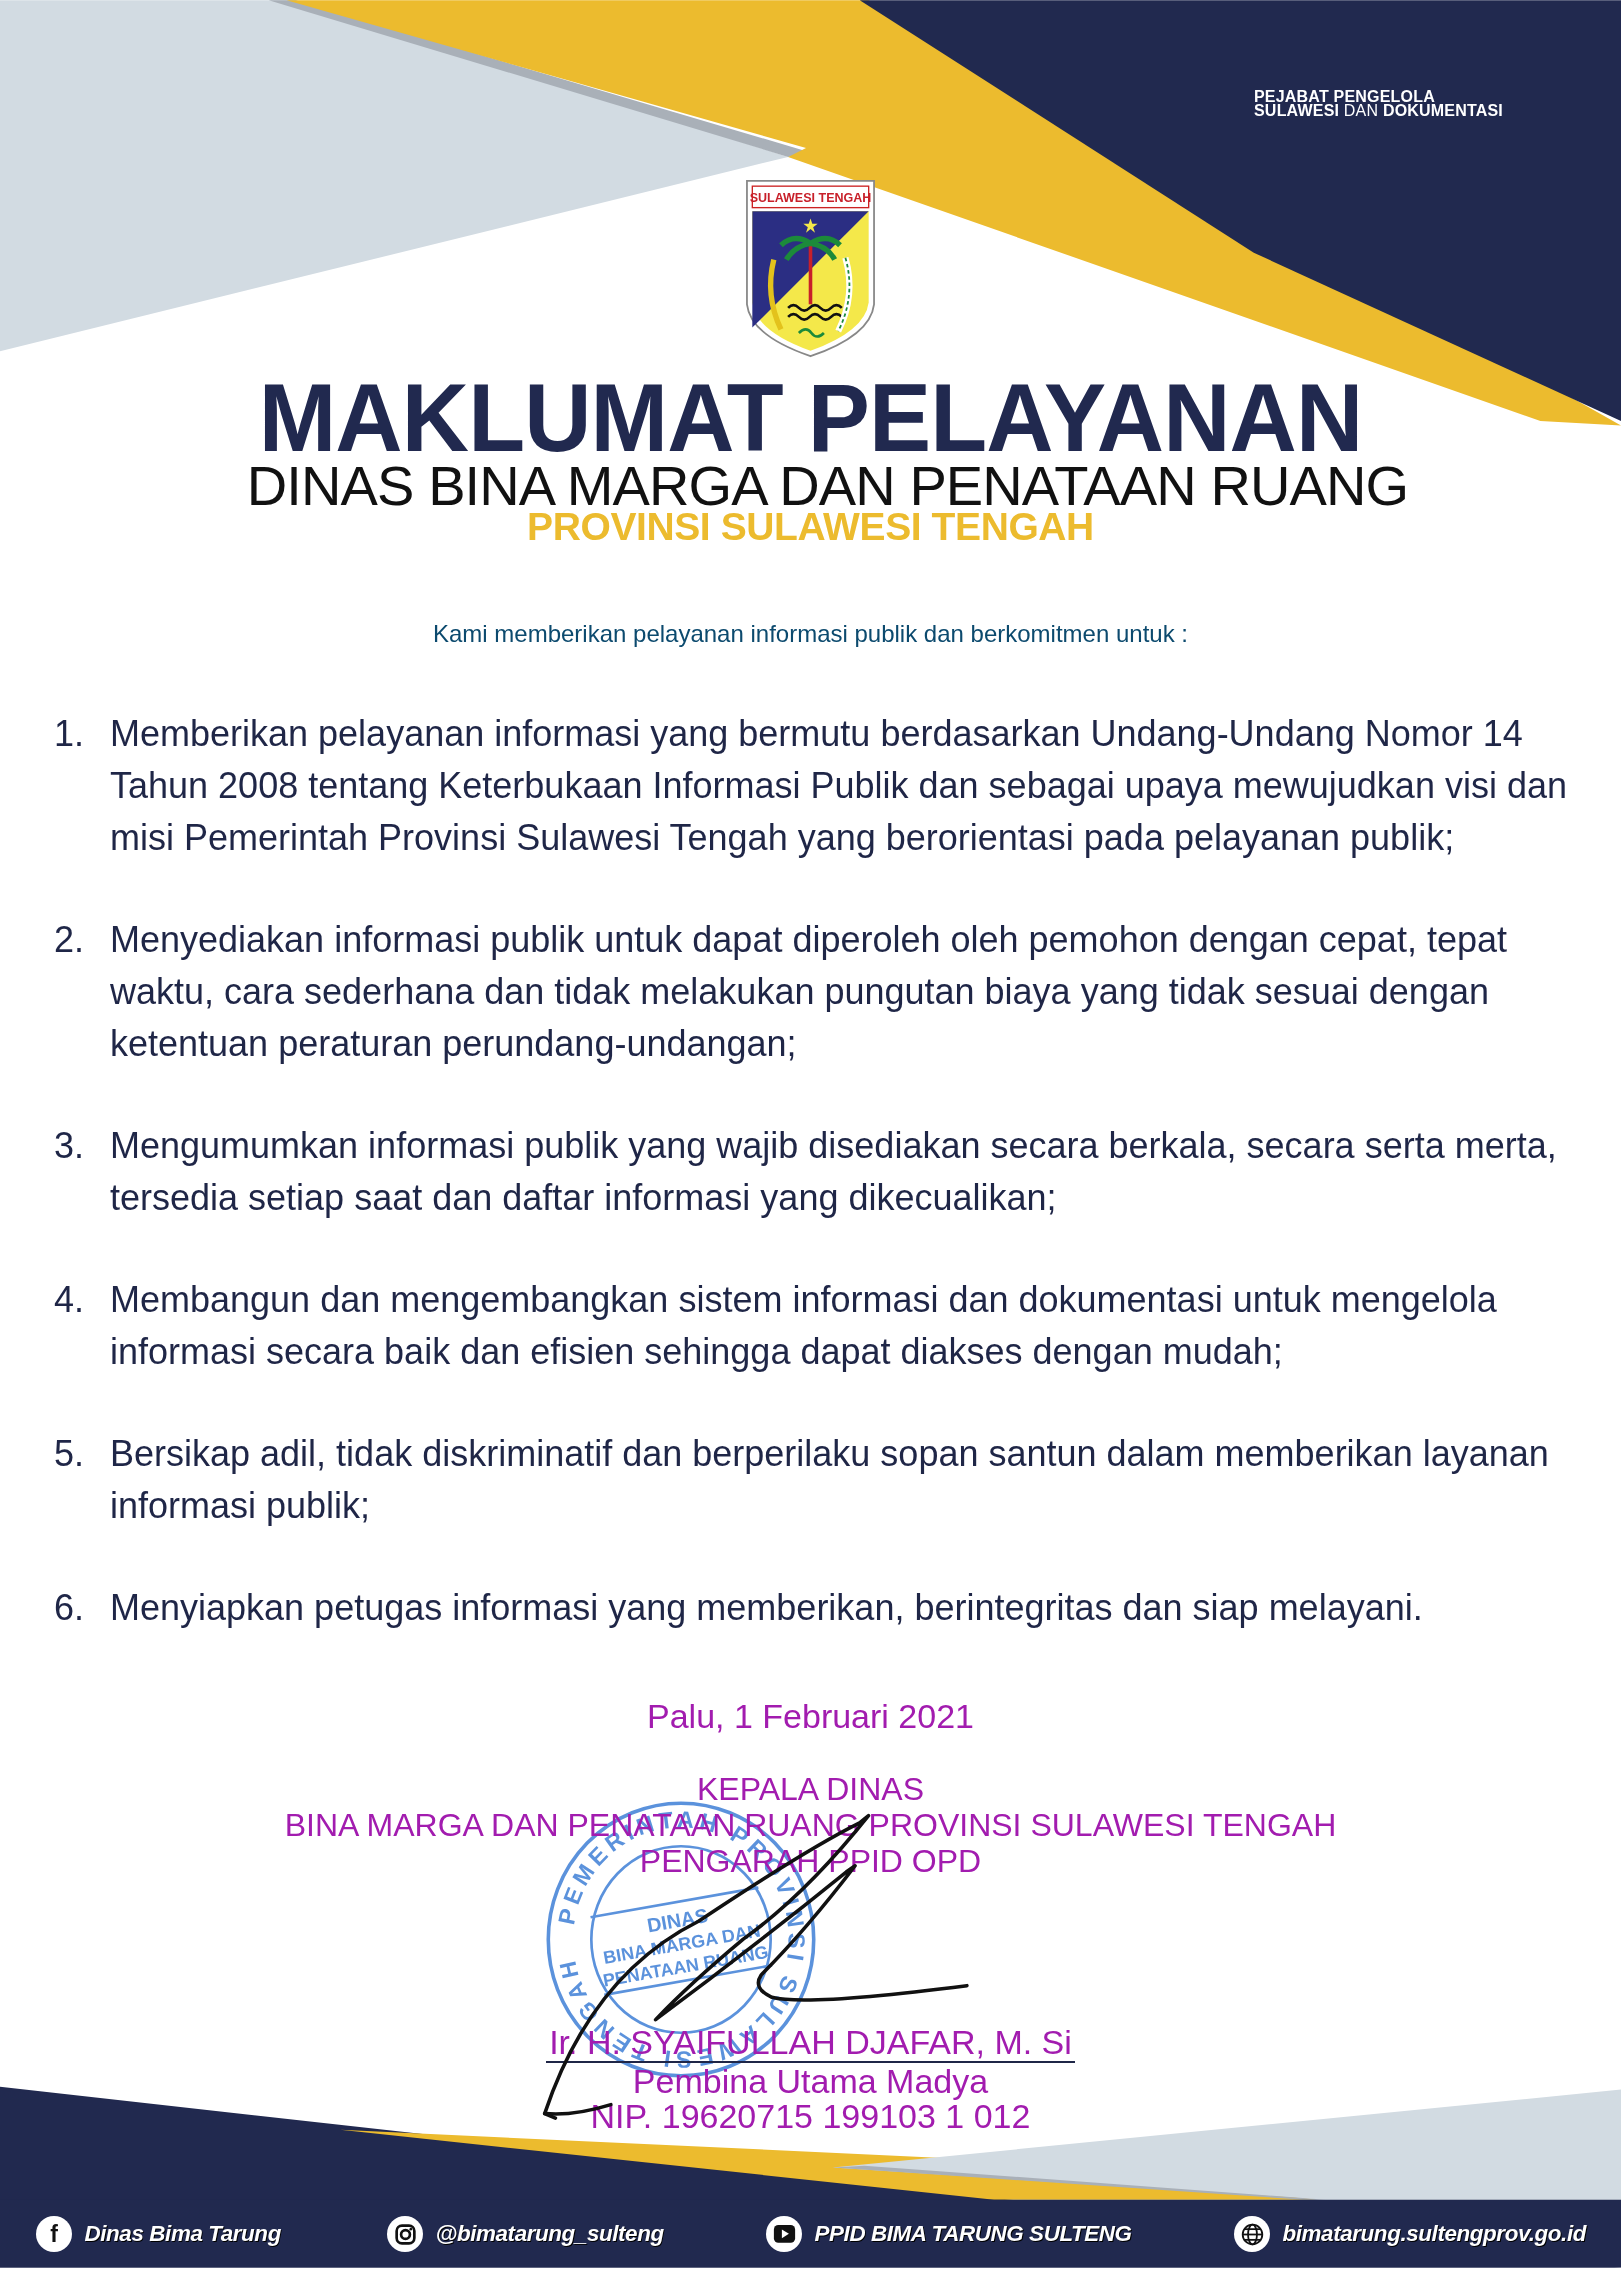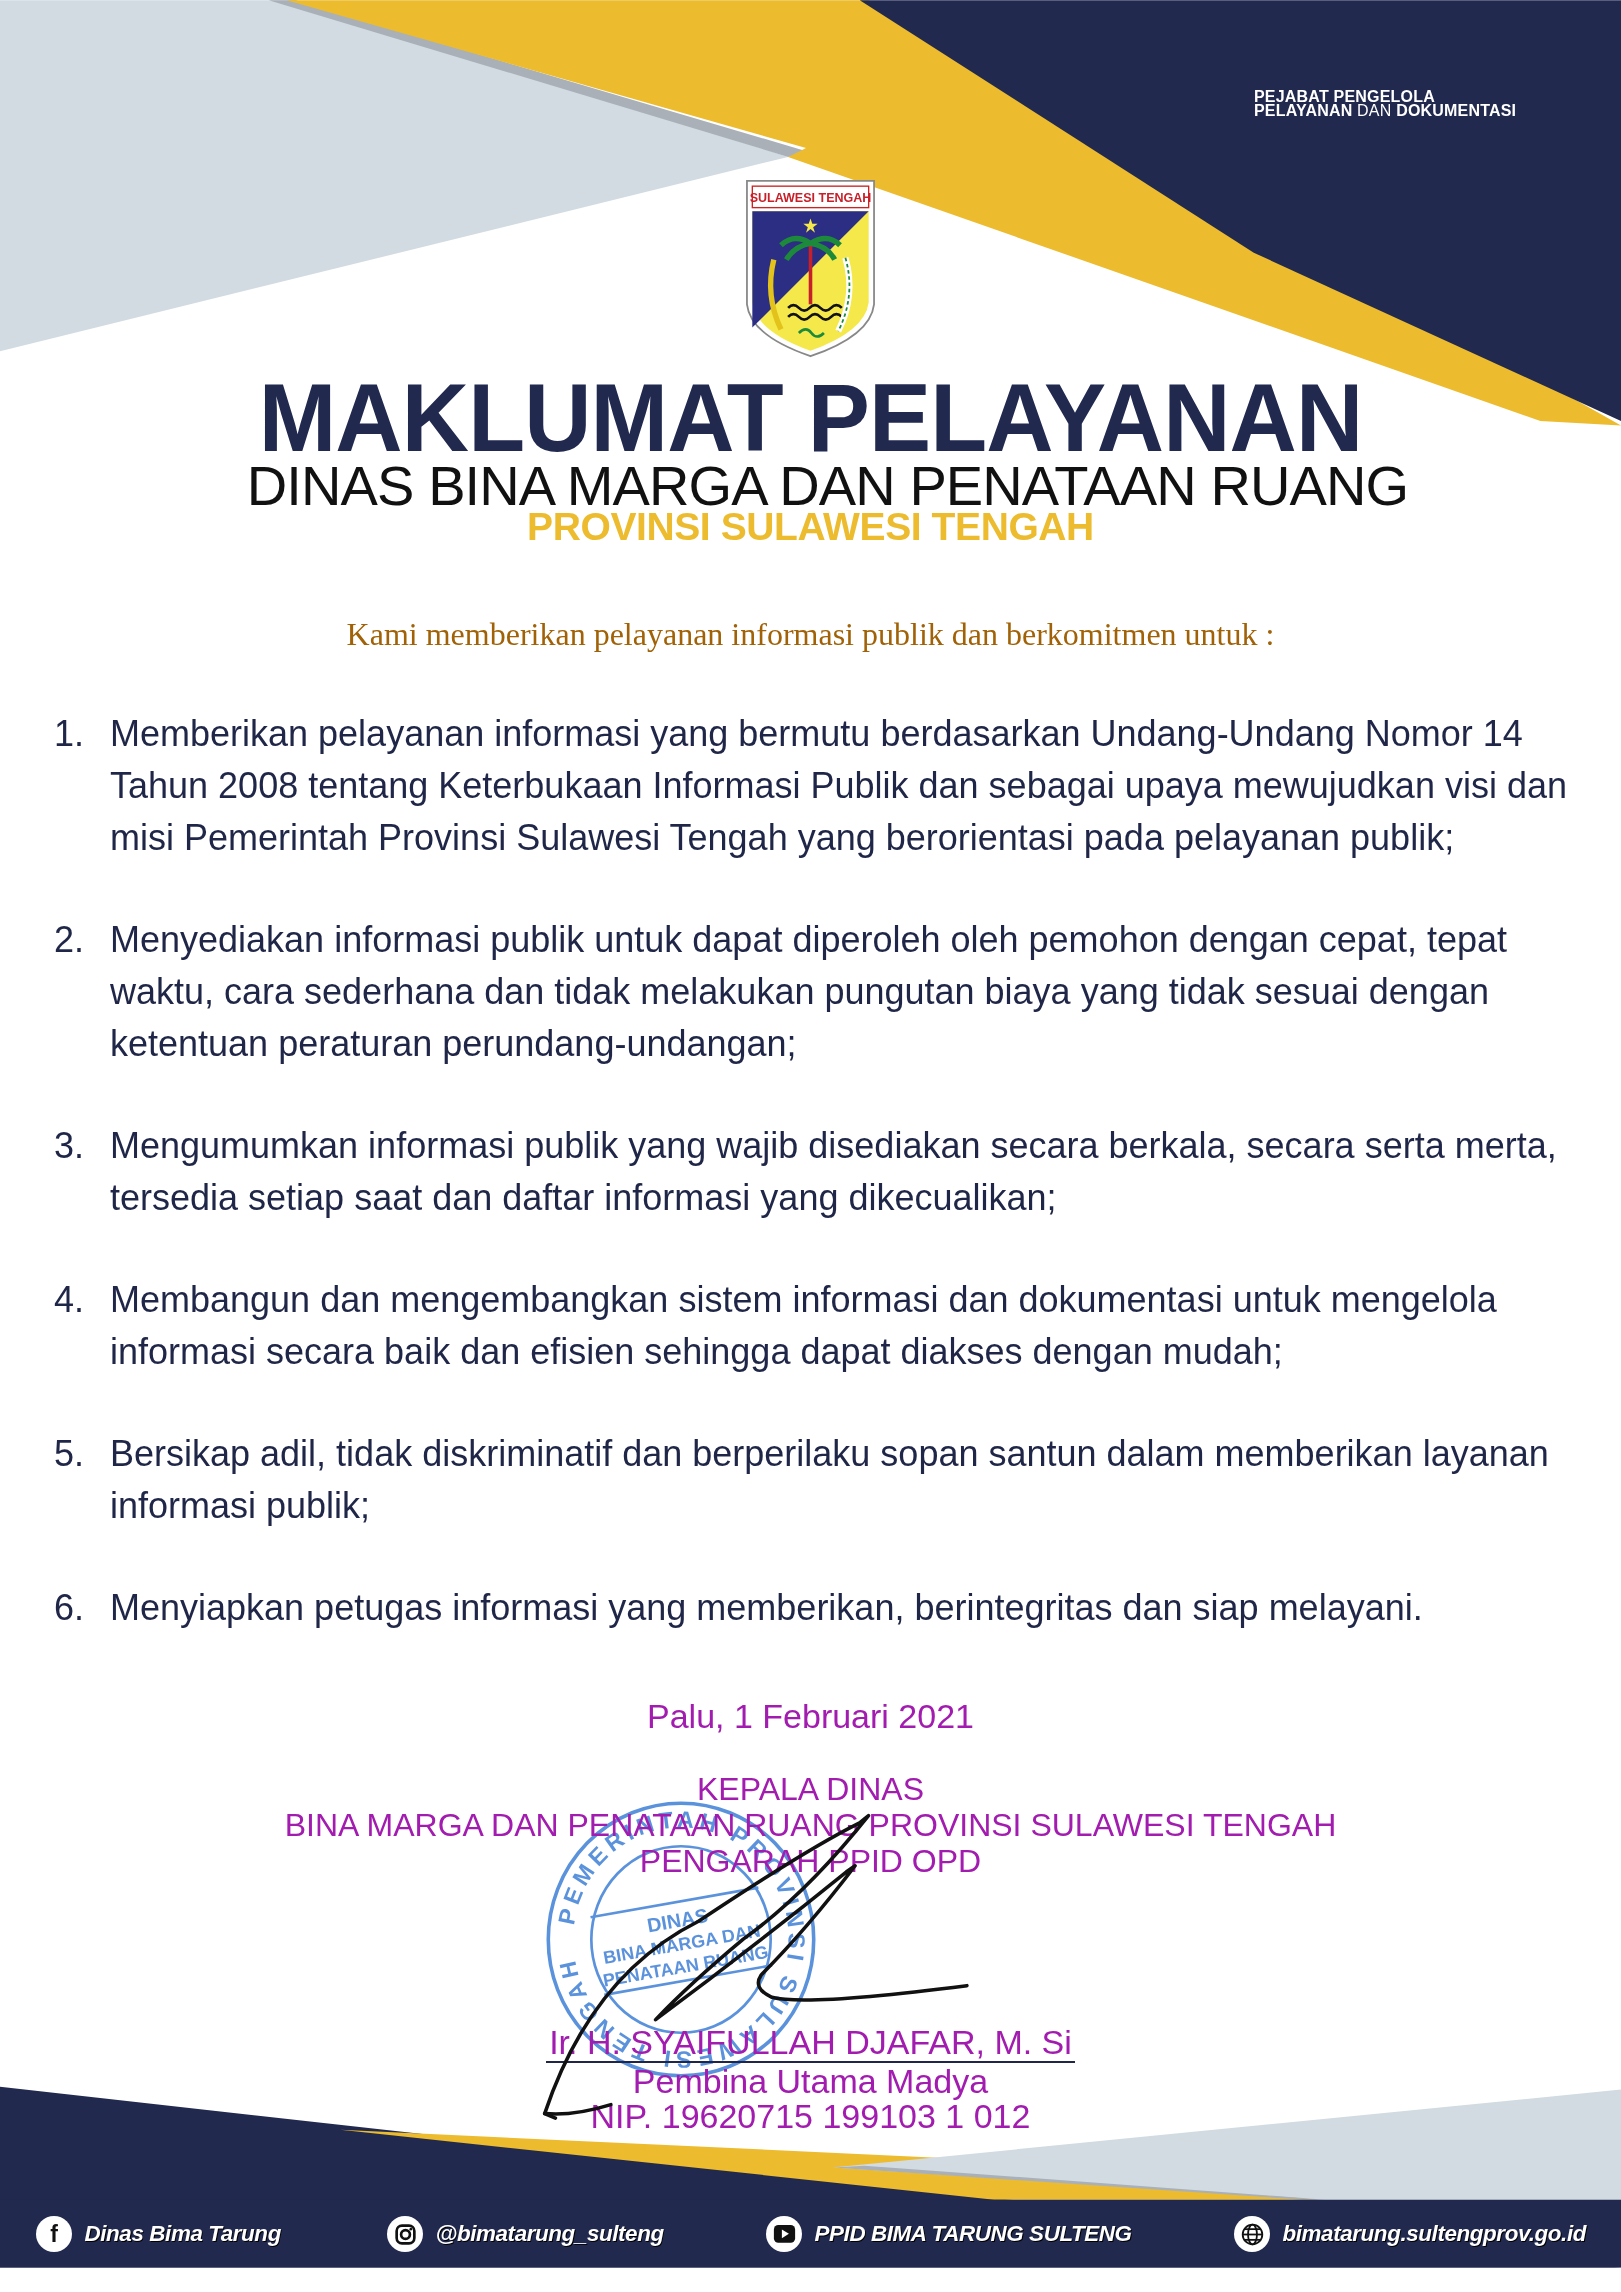--- a/index.html
+++ b/index.html
@@ -12,21 +12,21 @@
   .ppid-logo .mark { font-family:"Liberation Sans", sans-serif; font-weight:700; font-size:93px; letter-spacing:-1.8px; line-height:93px; }
   .ppid-logo .sub { font-weight:700; font-size:16px; line-height:14.3px; letter-spacing:0.2px; margin-top:9px; }
   .ppid-logo .sub .thin { font-weight:400;text-align:center; }
 
   .crest { left:745px; top:179px; width:131px; height:179px; }
 
   .title { top:365px; font-family:"Liberation Sans", sans-serif; font-weight:700; font-size:97px; color:#21294f; line-height:106px; letter-spacing:-0.9px; transform:scaleX(0.96); }
   .subtitle { top:457px; font-size:56px; color:#111; line-height:57px; font-weight:400; letter-spacing:-0.9px;padding-left:17px; }
   .prov { top:502px; font-size:39px; color:#ecbb2e; font-weight:700; line-height:50px; letter-spacing:-0.4px; }
 
-  .intro { top:607px; font-size:32px; color:#a16207; line-height:54px;font-family:Liberation Serif, serif; }
+  .intro { top:607px; font-size:24px; color:#0c4a6e; line-height:54px; }
   .list { left:54px; top:708px; width:1522px; color:#1f2647; font-size:36px; line-height:52px; }
   .list .item { display:flex; margin-bottom:50px; }
   .list .num { width:56px; flex:none; }
   .list .txt { flex:1; }
 
   .sign { color:#a21caf; font-size:32px; line-height:36px; }
   .date { top:1698px; font-size:34px; }
   .role1 { top:1771px; }
   .role2 { top:1807px; }
   .role3 { top:1843px; }
@@ -57,21 +57,21 @@
   <polygon points="380,2378 1130,2413 1470,2456 1110,2456" fill="#ecbb2e"></polygon>
   <polygon points="930,2420 1810,2333 1810,2456 1480,2456" fill="#d2dbe2"></polygon>
   <polygon points="930,2420 965,2418 1480,2456 1455,2456" fill="#a9b0b8"></polygon>
   <rect x="0" y="2456" width="1810" height="76" fill="#21294f"></rect>
   <rect x="0" y="2532" width="1810" height="28" fill="#ffffff"></rect>
 </svg>
 
 <div class="abs ppid-logo">
   <div class="sub">
     <div>PEJABAT PENGELOLA</div>
-    <div><span>PELAYANAN</span> <span class="thin">DAN</span> <span>DOKUMENTASI</span></div>
+    <div><span>SULAWESI</span> <span class="thin">DAN</span> <span>DOKUMENTASI</span></div>
   </div>
 </div>
 
 <svg class="abs crest" viewBox="0 0 146 200" xmlns="http://www.w3.org/2000/svg">
   <path d="M2,2 H144 V140 Q140,175 73,198 Q6,175 2,140 Z" fill="#fff" stroke="#888" stroke-width="2"></path>
   <rect x="8" y="8" width="130" height="24" fill="#fff" stroke="#c22" stroke-width="1.5"></rect>
   <text x="73" y="26" text-anchor="middle" font-family="Liberation Sans, sans-serif" font-weight="700" font-size="14" fill="#c8202a">SULAWESI TENGAH</text>
   <path d="M8,36 H138 V138 Q134,170 73,192 Q12,170 8,138 Z" fill="#f4e84a"></path>
   <path d="M8,36 H138 L8,166 Z" fill="#2b2e83"></path>
   <polygon points="73,44 75,50 81,50 76,54 78,60 73,56 68,60 70,54 65,50 71,50" fill="#f4e84a"></polygon>

